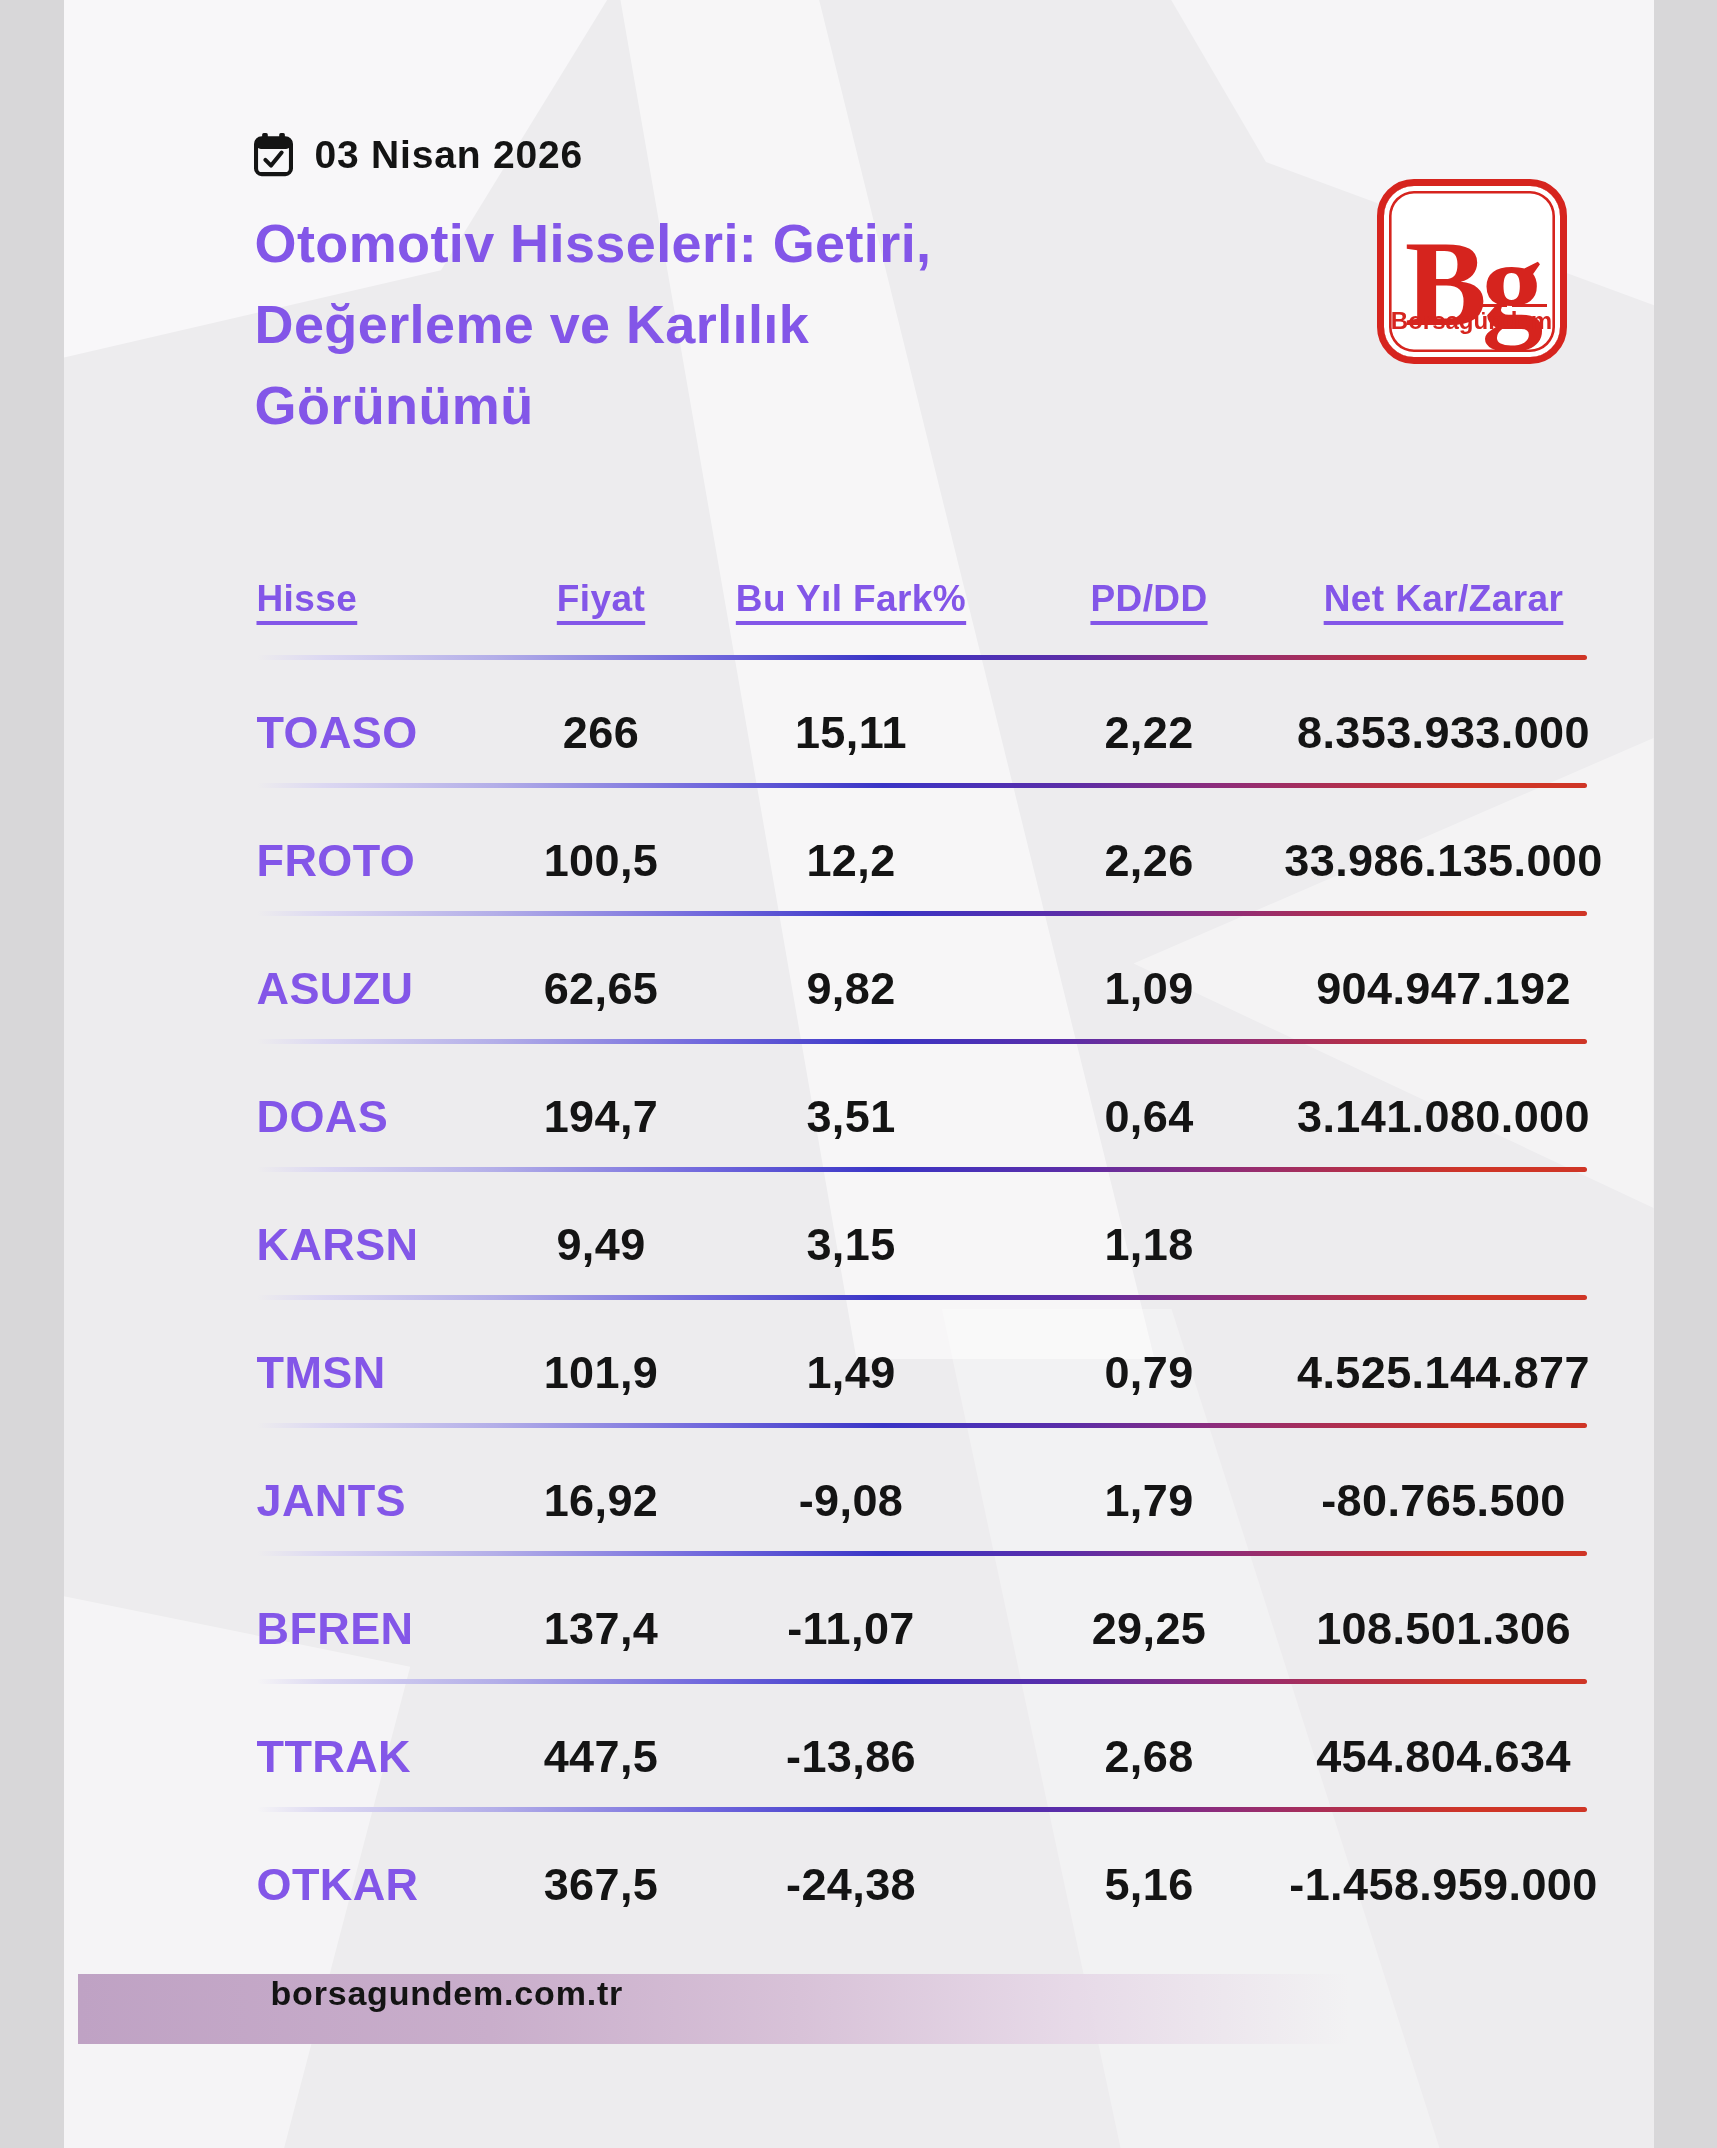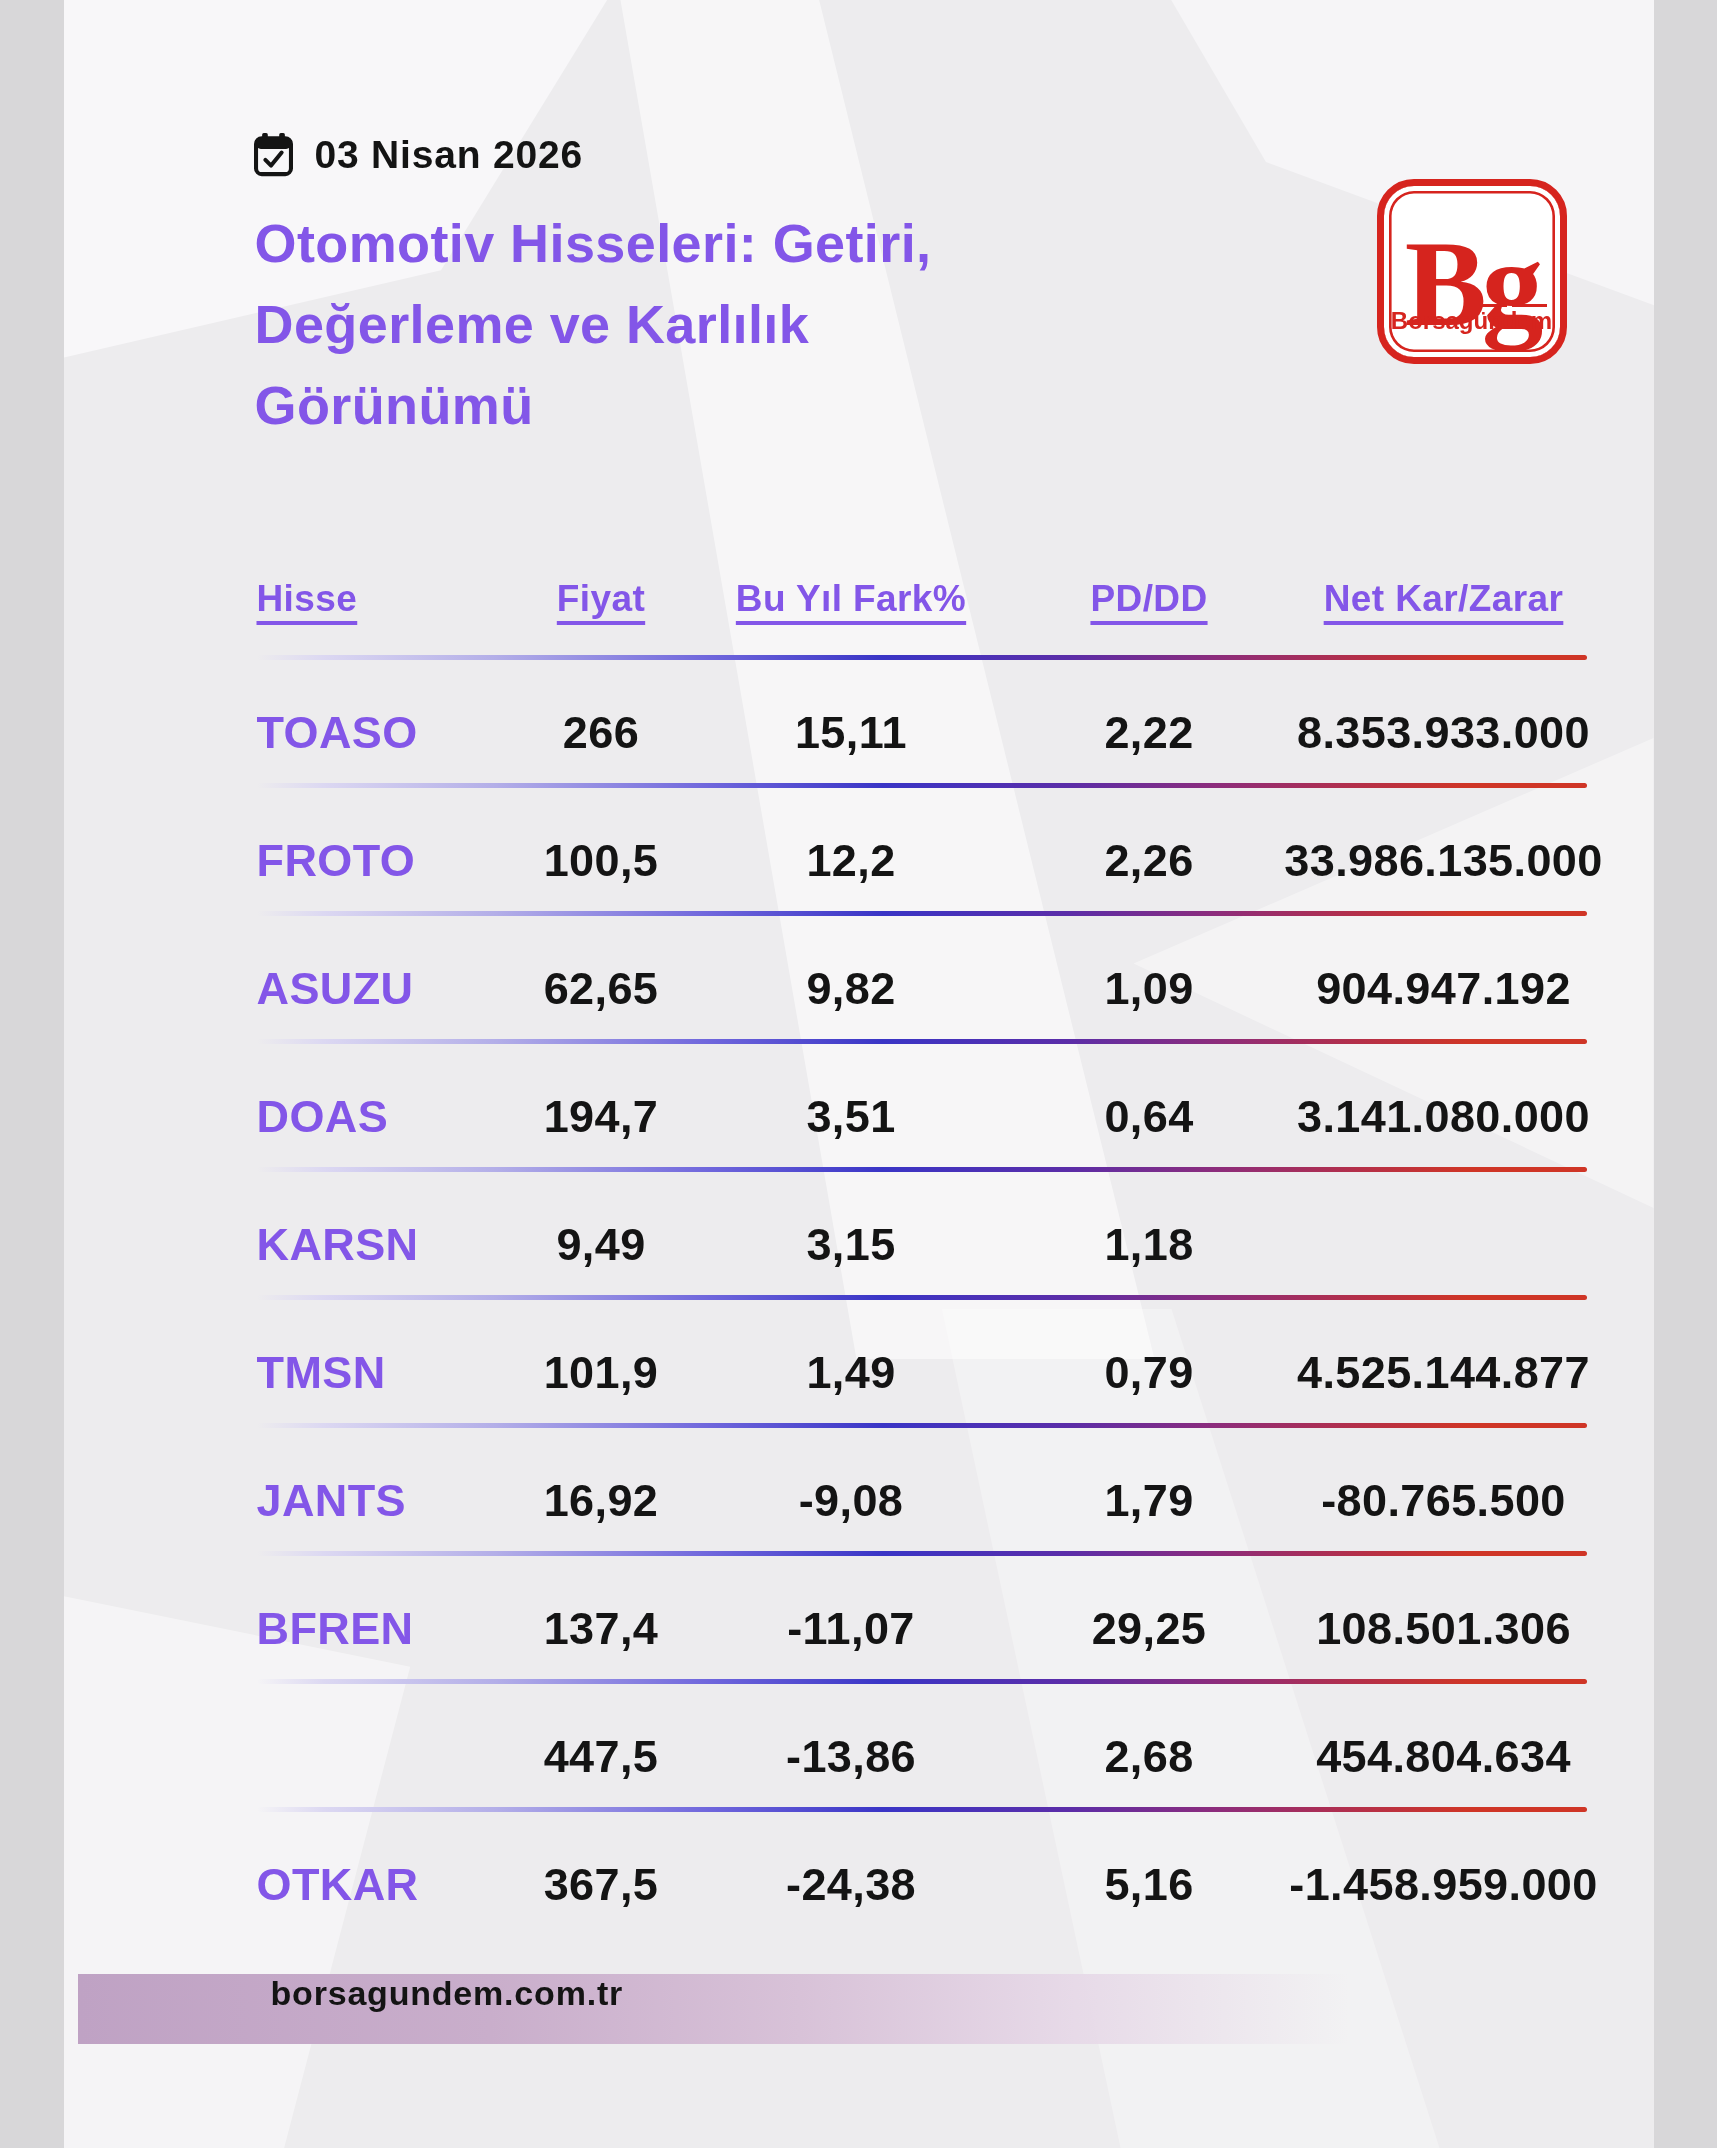--- a/index.html
+++ b/index.html
@@ -237,20 +237,21 @@
 
     <div class="trow">
       <div class="cell c-hisse ticker">BFREN</div>
       <div class="cell c-fiyat">137,4</div>
       <div class="cell c-fark">-11,07</div>
       <div class="cell c-pddd">29,25</div>
       <div class="cell c-net">108.501.306</div>
     </div>
 
     <div class="trow">
+      <div class="cell c-hisse ticker">TTRAK</div>
       <div class="cell c-fiyat">447,5</div>
       <div class="cell c-fark">-13,86</div>
       <div class="cell c-pddd">2,68</div>
       <div class="cell c-net">454.804.634</div>
     </div>
 
     <div class="trow">
       <div class="cell c-hisse ticker">OTKAR</div>
       <div class="cell c-fiyat">367,5</div>
       <div class="cell c-fark">-24,38</div>

